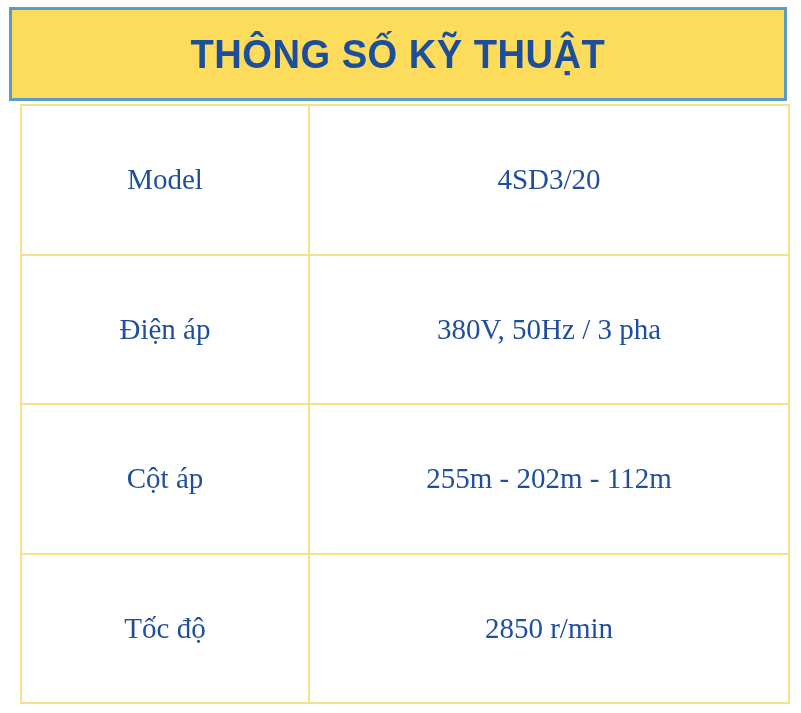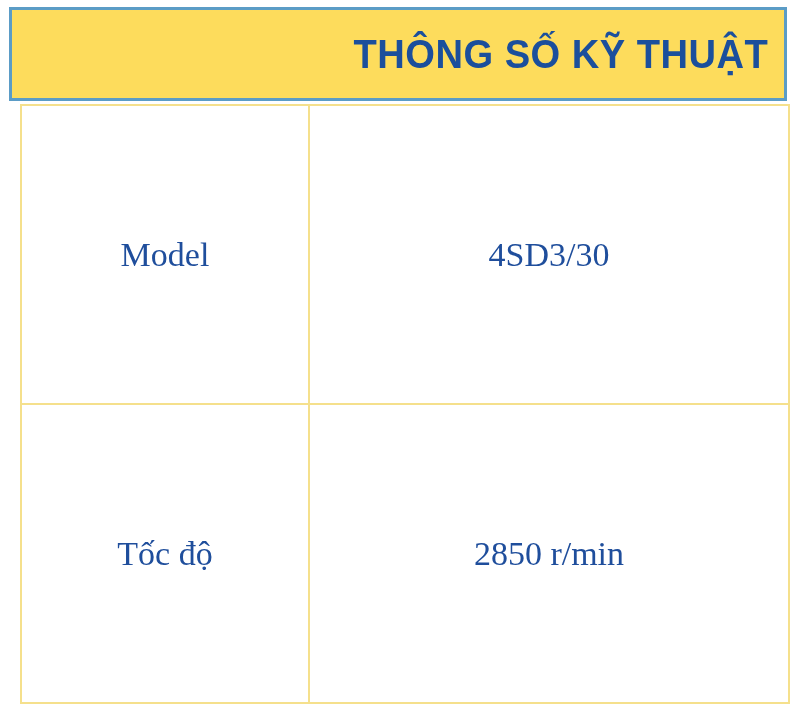--- a/index.html
+++ b/index.html
@@ -28,21 +28,21 @@
     position: absolute;
     left: 9px;
     top: 7px;
     width: 778px;
     height: 94px;
     box-sizing: border-box;
     background: #fddc5c;
     border: 3px solid #5b9cc6;
     display: flex;
     align-items: center;
-    justify-content: flex-end;
+    justify-content: center;
   }
   .spec-header-title {
     font-family: "Liberation Sans", "DejaVu Sans", sans-serif;
     font-weight: bold;
     font-size: 41px;
     letter-spacing: 0.5px;
     color: #1b4f9c;
     line-height: 1;
     text-align: center;
     white-space: nowrap;
@@ -61,21 +61,21 @@
     table-layout: fixed;
   }
   .spec-table td {
     border: 2px solid #f5e08c;
     height: 100px;
     padding: 0 0;
     text-align: center;
     vertical-align: middle;
     color: #1f4e9c;
     font-family: "Liberation Serif", "DejaVu Serif", serif;
-    font-size: 34px;
+    font-size: 29px;
     line-height: 1.15;
     background: #ffffff;
     white-space: nowrap;
     overflow: hidden;
   }
   .spec-table col.col-label { width: 288px; }
   .spec-table col.col-value { width: 480px; }
 
   .cell-label { }
   .cell-value { }
@@ -91,26 +91,34 @@
 
   <table class="spec-table">
     <colgroup>
       <col class="col-label">
       <col class="col-value">
     </colgroup>
     <tbody>
 
       <tr>
         <td class="cell-label">Model</td>
-        <td class="cell-value">4SD3/30</td>
+        <td class="cell-value">4SD3/20</td>
       </tr>
 
 
+      <tr>
+        <td class="cell-label">Điện áp</td>
+        <td class="cell-value">380V, 50Hz / 3 pha</td>
+      </tr>
 
 
+      <tr>
+        <td class="cell-label">Cột áp</td>
+        <td class="cell-value">255m - 202m - 112m</td>
+      </tr>
 
       <tr>
         <td class="cell-label">Tốc độ</td>
         <td class="cell-value">2850 r/min</td>
       </tr>
 
     </tbody>
   </table>
 
 </div>

